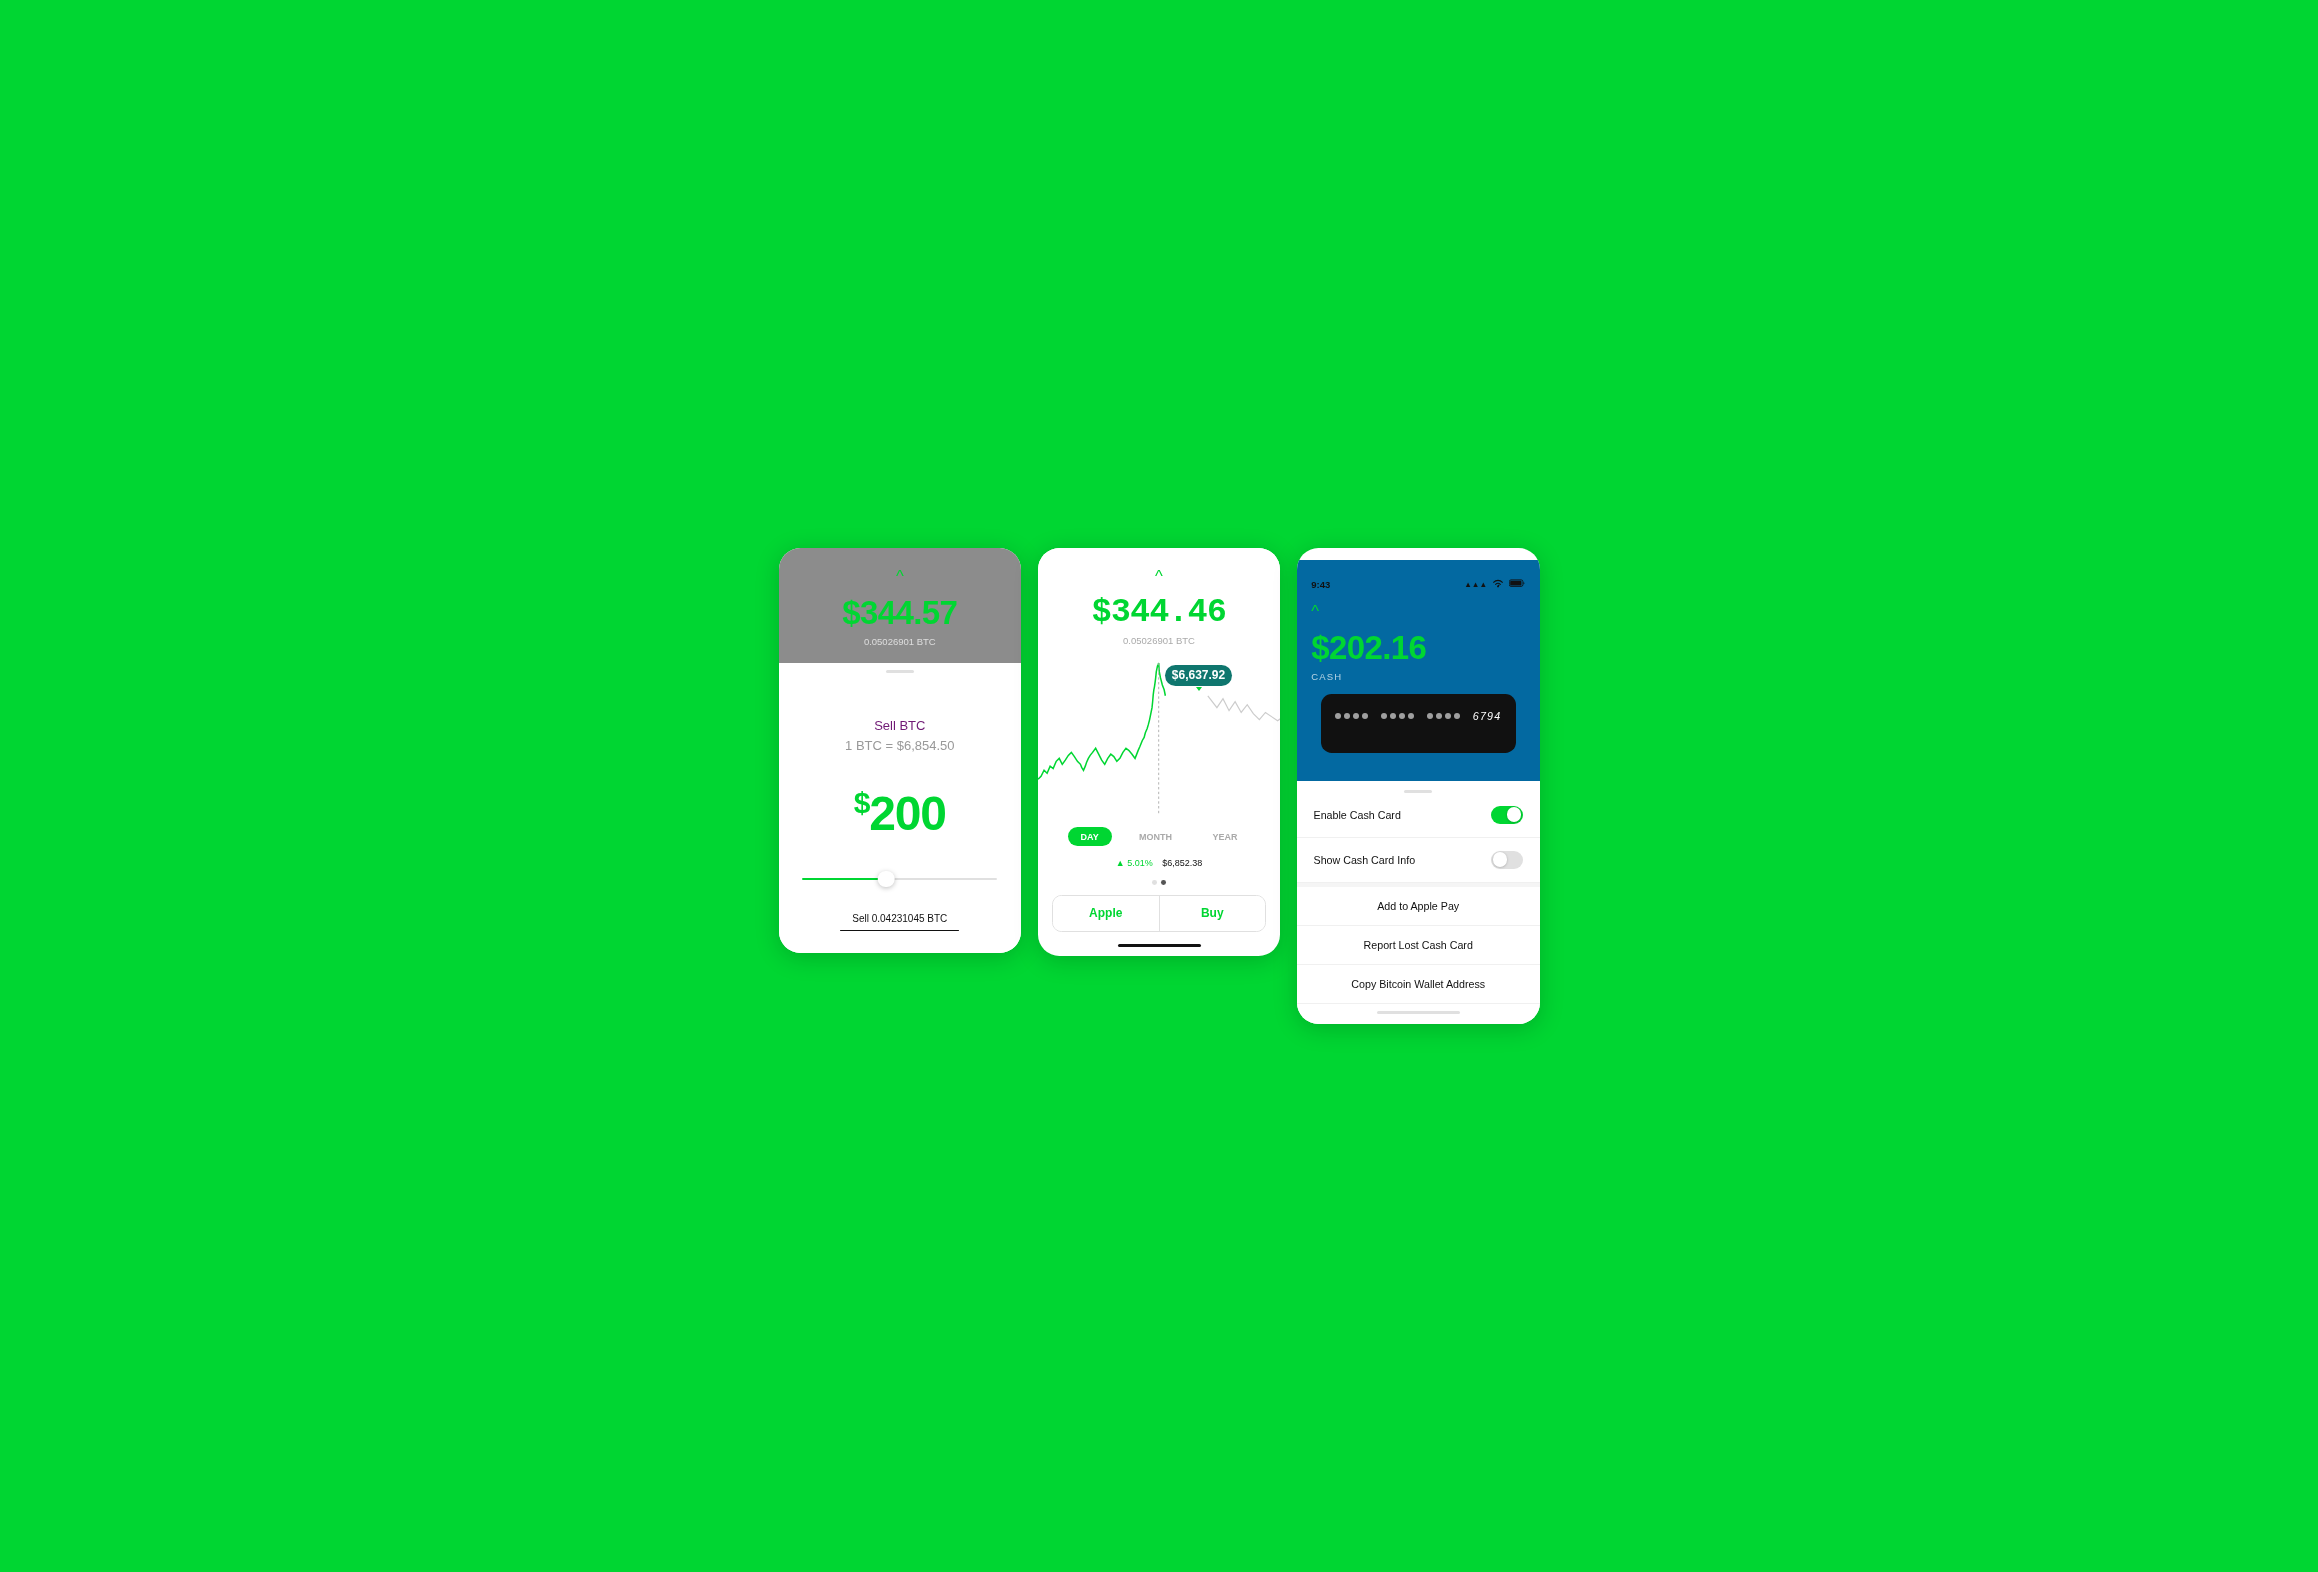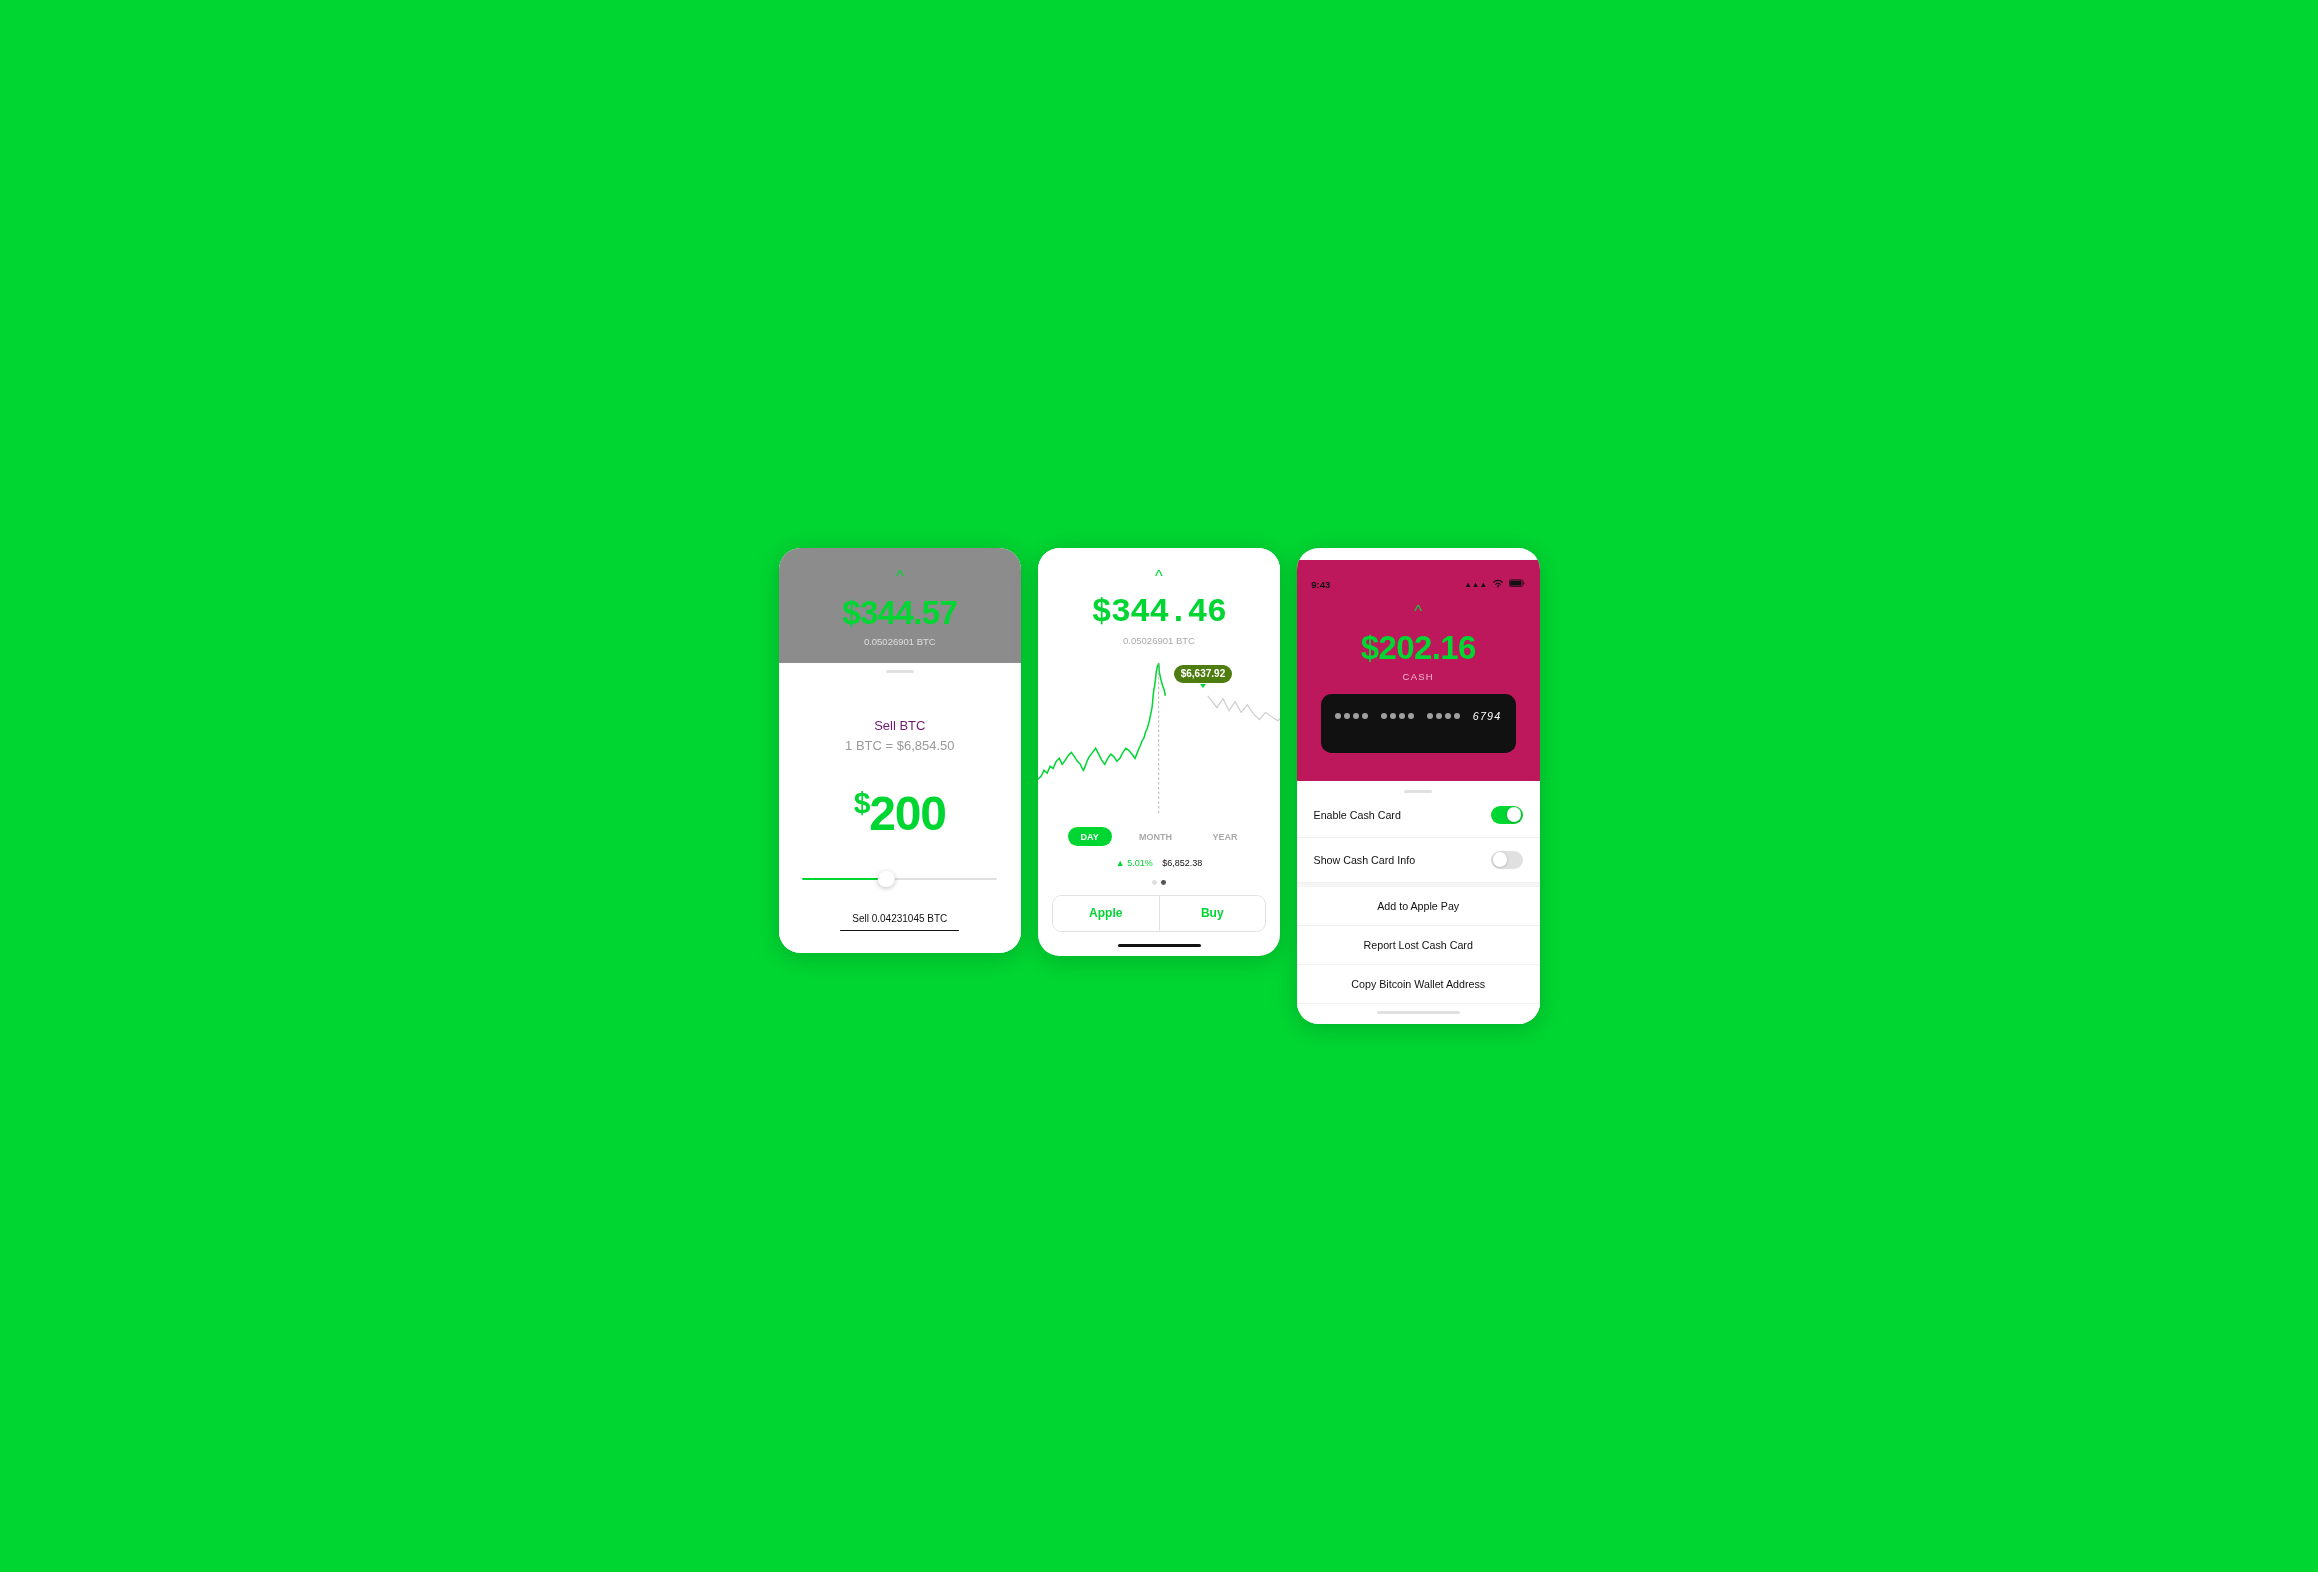--- a/index.html
+++ b/index.html
@@ -156,23 +156,23 @@
     .chart-area {
       position: relative;
       height: 155px;
       margin: 4.8px 0;
       overflow: hidden;
     }
     .chart-tooltip {
       position: absolute;
       top: 4.8px;
       right: 48px;
-      background: #4d7c0f;
+      background: #0f766e;
       color: #fff;
-      font-size: 10px;
+      font-size: 12px;
       font-weight: 700;
       padding: 3.6px 7.1px;
       border-radius: 12px;
     }
     .chart-tooltip::after {
       content: '';
       position: absolute;
       bottom: -4.8px;
       left: 50%;
       transform: translateX(-50%);
@@ -260,23 +260,23 @@
     .home-indicator {
       width: 83px;
       height: 3px;
       background: #111;
       border-radius: 1.8px;
       margin: 0 auto 9.5px;
     }
 
     
     .screen3-top {
-      background: #be185d;
+      background: #0369a1;
       padding: 19px 14.3px 16.6px;
-      text-align: center;
+      text-align: left;
       margin-top: 12px;
     }
     .screen3-top .status-bar {
       display: flex;
       justify-content: space-between;
       align-items: center;
       margin-bottom: 12px;
       font-size: 9px;
       font-weight: 600;
       color: #111;

